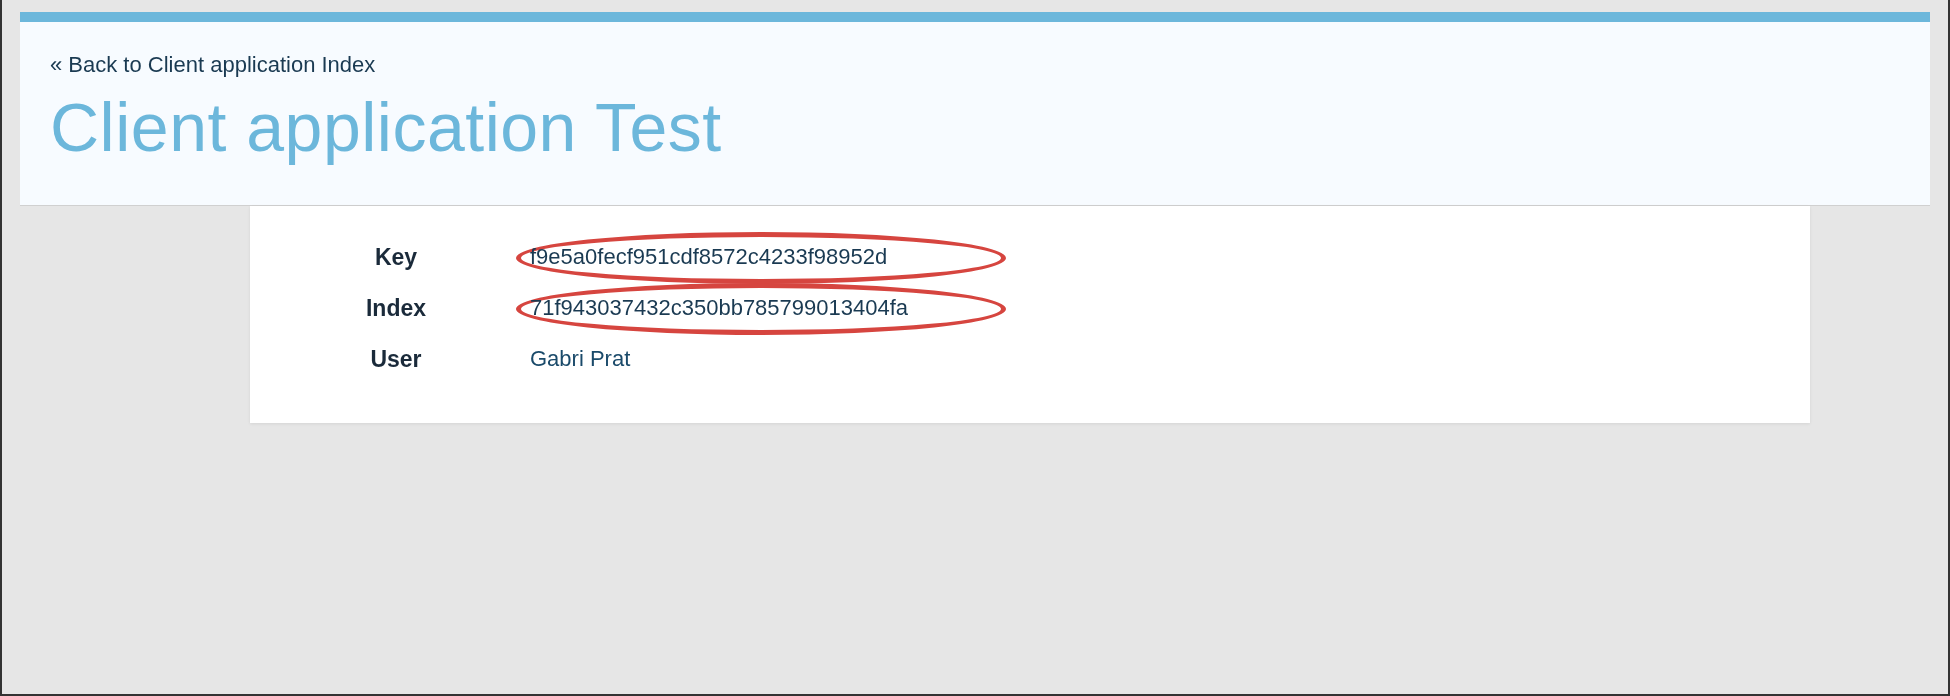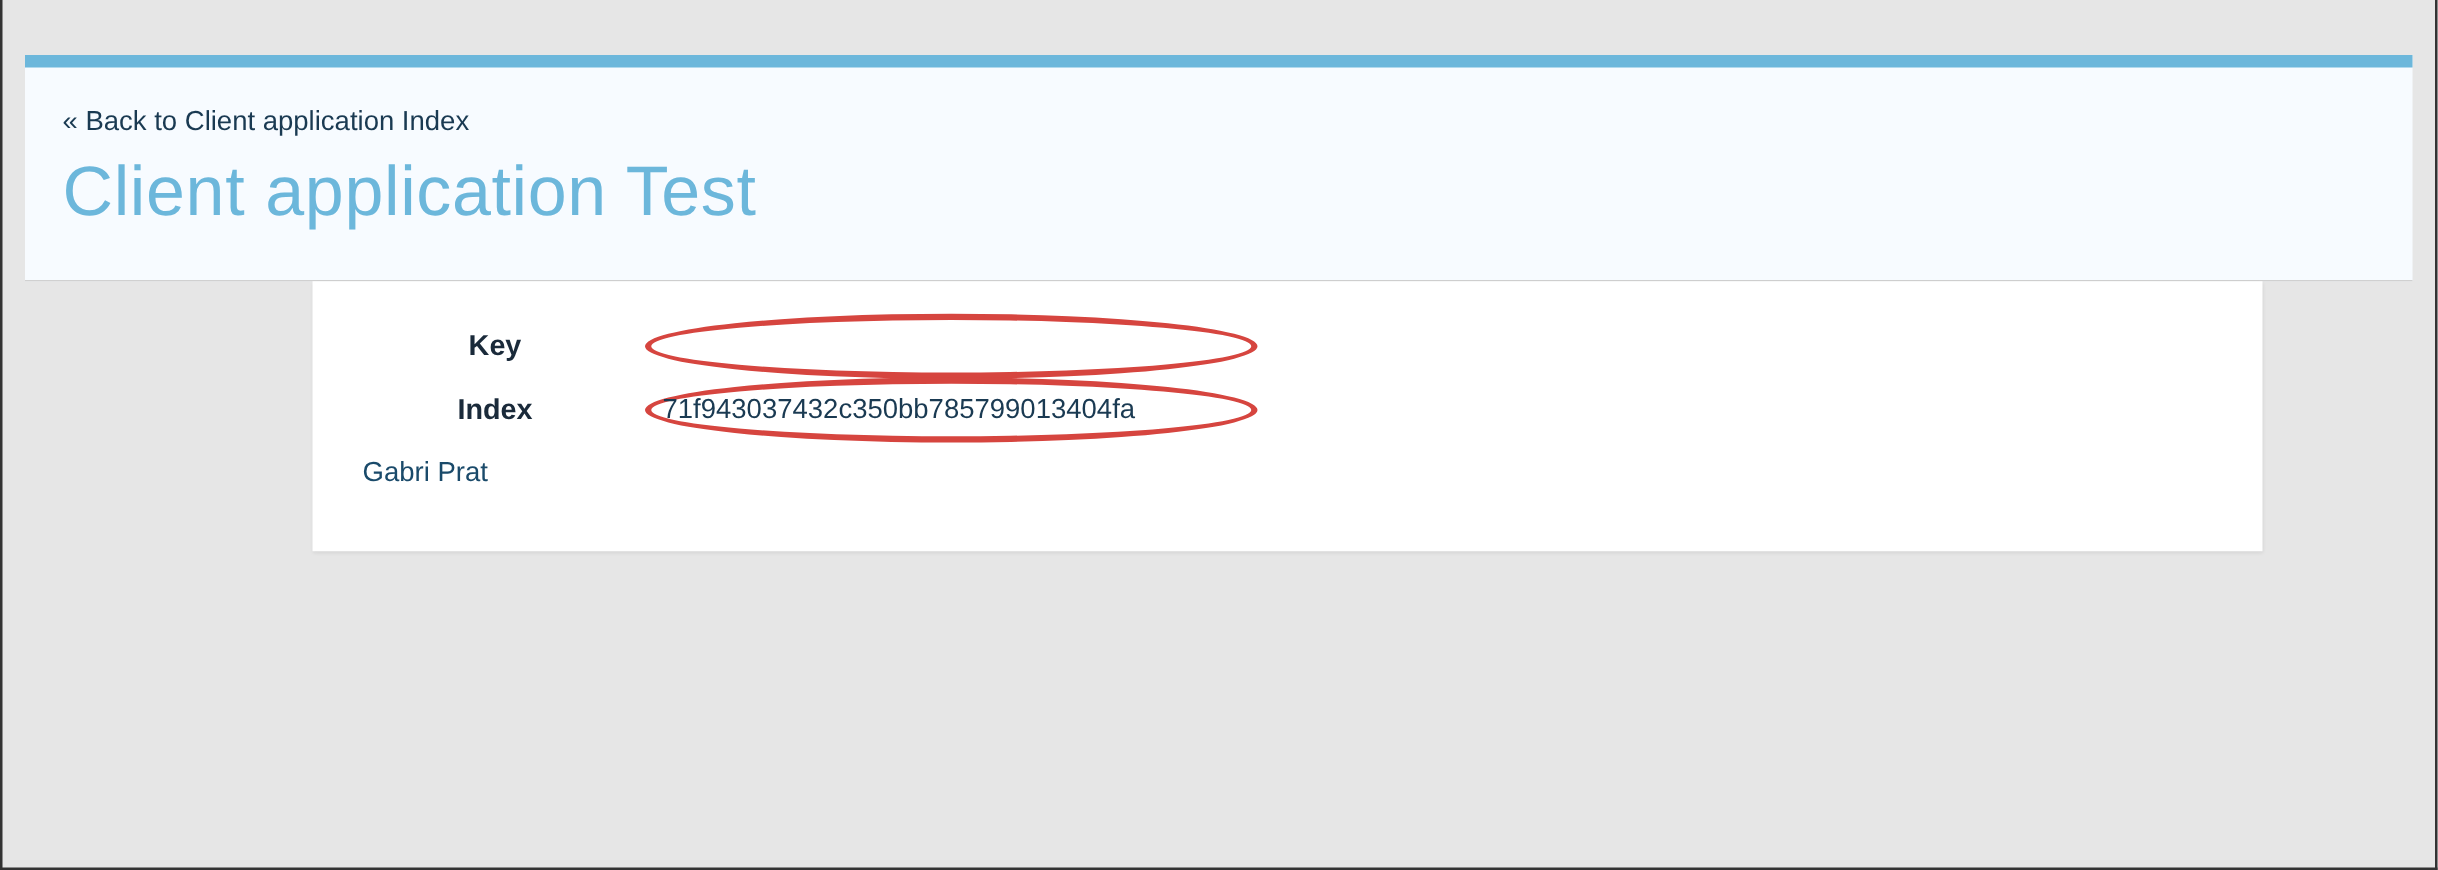--- a/index.html
+++ b/index.html
@@ -10,40 +10,39 @@
     body {
       font-family: -apple-system, BlinkMacSystemFont, "Segoe UI", Helvetica, Arial, sans-serif;
       background: #e6e6e6;
       width: 1950px;
       height: 696px;
       border: 2px solid #333;
       border-top: none;
       position: relative;
     }
     .page-wrap {
-      padding: 0 18px;
-      margin-top: 44px;
+      padding: 12px 18px;
     }
     .header-box {
       background: #f7fbff;
       border-top: 10px solid #6cb7db;
       border-bottom: 1px solid #d0d0d0;
       padding: 30px 30px 40px 30px;
       margin-top: 0;
     }
     .back-link {
       color: #1a3a52;
       font-size: 22px;
       text-decoration: none;
       display: inline-block;
       margin-bottom: 12px;
     }
     .page-title {
       color: #6cb7db;
-      font-size: 56px;
+      font-size: 68px;
       font-weight: 300;
       letter-spacing: 0.5px;
       line-height: 1.1;
       font-family: -apple-system, BlinkMacSystemFont, "Segoe UI", "Helvetica Neue", sans-serif;
     }
     .description {
       color: #1a3a52;
       font-size: 23px;
       padding: 38px 0 30px 4px;
     }
@@ -99,24 +98,26 @@
 <div class="page-wrap">
   <div class="header-box">
     <a href="#" class="back-link">« Back to Client application Index</a>
     <h1 class="page-title">Client application Test</h1>
   </div>
 
 
   <div class="detail-card">
     <div class="detail-row">
       <div class="detail-label">Key</div>
+      <div class="detail-value">f9e5a0fecf951cdf8572c4233f98952d</div>
       <div class="ellipse-highlight"></div>
     </div>
     <div class="detail-row">
       <div class="detail-label">Index</div>
       <div class="detail-value">71f943037432c350bb785799013404fa</div>
       <div class="ellipse-highlight"></div>
     </div>
     <div class="detail-row">
+      <div class="detail-label">User</div>
       <div class="detail-value link-like">Gabri Prat</div>
     </div>
   </div>
 </div>
 
 </body></html>

